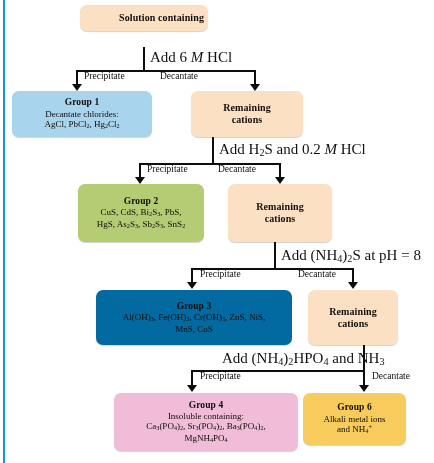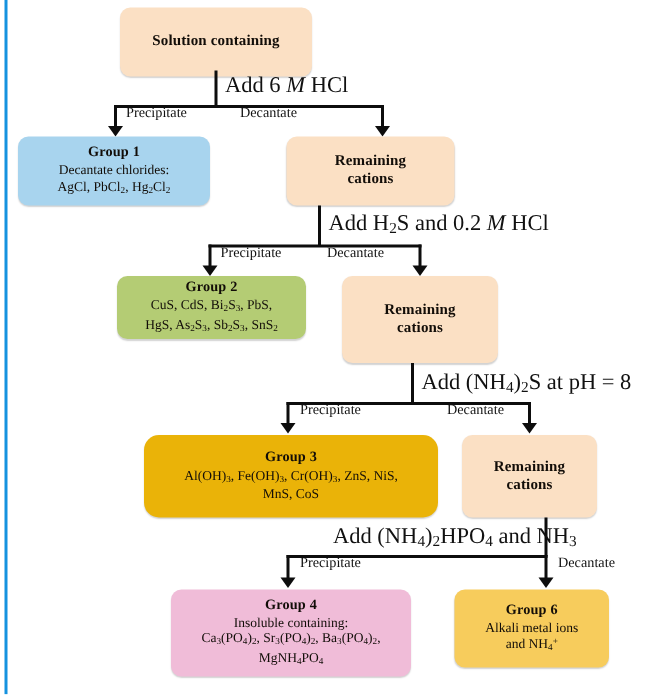--- a/index.html
+++ b/index.html
@@ -51,21 +51,21 @@
     font-size: 9px;
   }
   .box.plain .title {
     font-weight: bold;
     font-size: 10px;
   }
 
   .c-peach  { background: #fbe0c4; }
   .c-blue   { background: #a8d4ee; }
   .c-green  { background: #b4cc74; }
-  .c-purple { background: #eab308; border-radius: 10px; }
+  .c-purple { background: #0369a1; }
   .c-pink   { background: #f0bcd8; }
   .c-gold   { background: #f7cc5c; }
 
   
   .ln {
     position: absolute;
     background: #0d0d0d;
   }
   .vline { width: 2px; }
   .hline { height: 2px; }
@@ -92,37 +92,37 @@
   sup { font-size: 0.68em; vertical-align: 0.42em; }
   .it { font-style: italic; }
 </style>
 </head>
 <body>
 
 <div id="canvas">
 
   <div class="left-rule"></div>
 
-  <div class="box c-peach plain" style="left:80px; top:5px; width:128px; height:46px;">
+  <div class="box c-peach plain" style="left:80px; top:5px; width:128px; height:26px;align-items:flex-end;">
     <div class="title">Solution containing</div>
   </div>
 
   <div class="ln vline" style="left:143px; top:47px; width:2px; height:24px;"></div>
   <div class="lbl reagent" style="left:150px; top:50px;">Add 6&nbsp;<span class="it">M</span>&nbsp;HCl</div>
 
   <div class="ln hline" style="left:76px; top:70px; width:180px; height:2px;"></div>
   <div class="ln vline" style="left:76px; top:70px; width:2px; height:15px;"></div>
   <div class="arrow" style="left:72px; top:84px;"></div>
   <div class="ln vline" style="left:254px; top:70px; width:2px; height:15px;"></div>
   <div class="arrow" style="left:250px; top:84px;"></div>
 
   <div class="lbl" style="left:84px; top:72px;">Precipitate</div>
   <div class="lbl" style="left:160px; top:72px;">Decantate</div>
 
-  <div class="box c-blue" style="left:12px; top:91px; width:128px; height:46px;">
+  <div class="box c-blue" style="left:12px; top:91px; width:140px; height:46px;">
     <div class="title">Group 1</div>
     <div class="sub">Decantate chlorides:</div>
     <div class="formulas">AgCl, PbCl<sub>2</sub>, Hg<sub>2</sub>Cl<sub>2</sub></div>
   </div>
 
   <div class="box c-peach plain" style="left:191px; top:91px; width:112px; height:46px;">
     <div class="title">Remaining</div>
     <div class="title">cations</div>
   </div>
 
@@ -131,21 +131,21 @@
 
   <div class="ln hline" style="left:139px; top:163px; width:142px; height:2px;"></div>
   <div class="ln vline" style="left:139px; top:163px; width:2px; height:15px;"></div>
   <div class="arrow" style="left:135px; top:177px;"></div>
   <div class="ln vline" style="left:279px; top:163px; width:2px; height:15px;"></div>
   <div class="arrow" style="left:275px; top:177px;"></div>
 
   <div class="lbl" style="left:147px; top:165px;">Precipitate</div>
   <div class="lbl" style="left:218px; top:165px;">Decantate</div>
 
-  <div class="box c-green" style="left:78px; top:184px; width:126px; height:42px;">
+  <div class="box c-green" style="left:78px; top:184px; width:126px; height:58px;">
     <div class="title">Group 2</div>
     <div class="formulas">CuS, CdS, Bi<sub>2</sub>S<sub>3</sub>, PbS,</div>
     <div class="formulas">HgS, As<sub>2</sub>S<sub>3</sub>, Sb<sub>2</sub>S<sub>3</sub>, SnS<sub>2</sub></div>
   </div>
 
   <div class="box c-peach plain" style="left:228px; top:184px; width:104px; height:58px;">
     <div class="title">Remaining</div>
     <div class="title">cations</div>
   </div>
 
@@ -177,21 +177,21 @@
 
   <div class="ln hline" style="left:191px; top:370px; width:174px; height:2px;"></div>
   <div class="ln vline" style="left:191px; top:370px; width:2px; height:16px;"></div>
   <div class="arrow" style="left:187px; top:385px;"></div>
   <div class="ln vline" style="left:363px; top:370px; width:2px; height:16px;"></div>
   <div class="arrow" style="left:359px; top:385px;"></div>
 
   <div class="lbl" style="left:200px; top:372px;">Precipitate</div>
   <div class="lbl" style="left:372px; top:372px;">Decantate</div>
 
-  <div class="box c-pink" style="left:114px; top:393px; width:160px; height:58px;">
+  <div class="box c-pink" style="left:114px; top:393px; width:184px; height:58px;">
     <div class="title">Group 4</div>
     <div class="sub">Insoluble containing:</div>
     <div class="formulas">Ca<sub>3</sub>(PO<sub>4</sub>)<sub>2</sub>, Sr<sub>3</sub>(PO<sub>4</sub>)<sub>2</sub>, Ba<sub>3</sub>(PO<sub>4</sub>)<sub>2</sub>,</div>
     <div class="formulas">MgNH<sub>4</sub>PO<sub>4</sub></div>
   </div>
 
   <div class="box c-gold" style="left:303px; top:393px; width:103px; height:52px;">
     <div class="title">Group 6</div>
     <div class="sub">Alkali metal ions</div>
     <div class="formulas">and NH<sub>4</sub><sup>+</sup></div>

